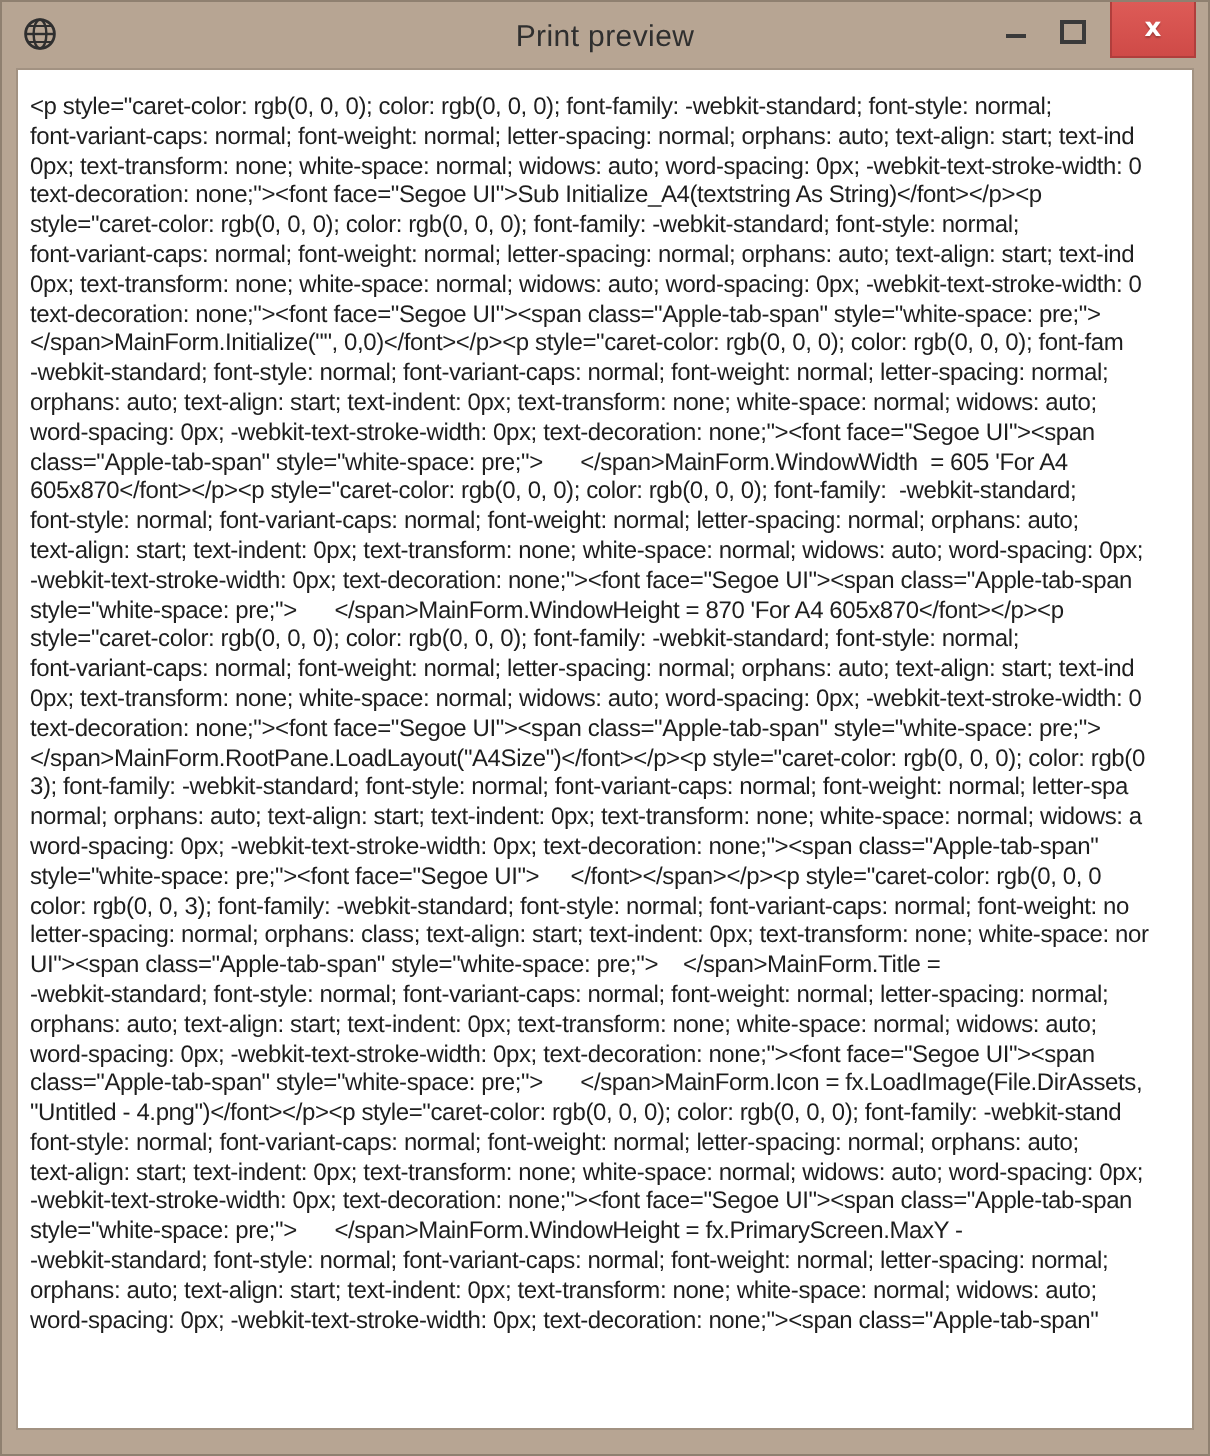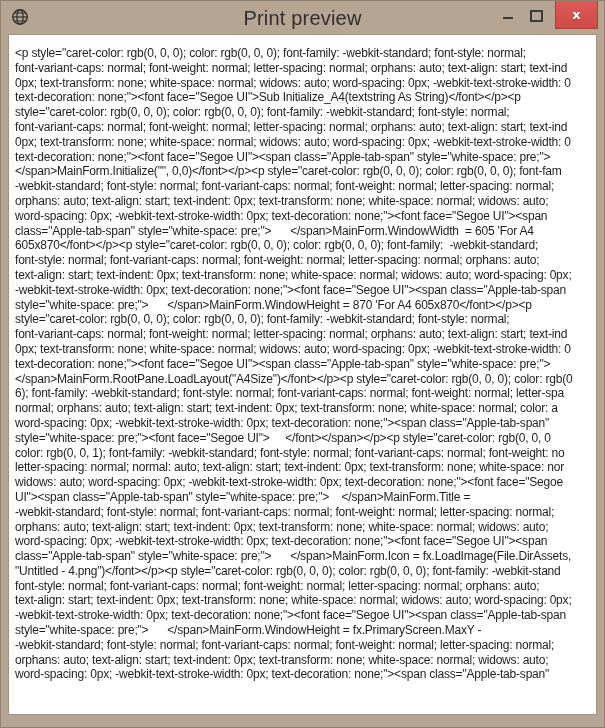--- a/index.html
+++ b/index.html
@@ -16,21 +16,21 @@
   }
   .titlebar{
     position:absolute;left:0;top:0;right:0;height:33px;
     display:flex;align-items:center;
   }
   .win-icon{
     position:absolute;left:10px;top:7px;width:18px;height:18px;
   }
   .title{
     width:100%;text-align:center;
-    font-size:20px;color:#2f2f2f;
+    font-size:15px;color:#2f2f2f;
     padding-top:2px;
     letter-spacing:0.2px;
   }
   .caption-buttons{
     position:absolute;right:6px;top:0;height:29px;
     display:flex;align-items:stretch;
   }
   .cap-btn{
     width:29px;height:29px;
     display:flex;align-items:center;justify-content:center;
@@ -120,27 +120,26 @@
         <div class="code-line">605x870&lt;/font&gt;&lt;/p&gt;&lt;p style="caret-color: rgb(0, 0, 0); color: rgb(0, 0, 0); font-family:  -webkit-standard;</div>
         <div class="code-line">font-style: normal; font-variant-caps: normal; font-weight: normal; letter-spacing: normal; orphans: auto;</div>
         <div class="code-line">text-align: start; text-indent: 0px; text-transform: none; white-space: normal; widows: auto; word-spacing: 0px;</div>
         <div class="code-line">-webkit-text-stroke-width: 0px; text-decoration: none;"&gt;&lt;font face="Segoe UI"&gt;&lt;span class="Apple-tab-span</div>
         <div class="code-line">style="white-space: pre;"&gt;      &lt;/span&gt;MainForm.WindowHeight = 870 'For A4 605x870&lt;/font&gt;&lt;/p&gt;&lt;p</div>
         <div class="code-line">style="caret-color: rgb(0, 0, 0); color: rgb(0, 0, 0); font-family: -webkit-standard; font-style: normal;</div>
         <div class="code-line">font-variant-caps: normal; font-weight: normal; letter-spacing: normal; orphans: auto; text-align: start; text-ind</div>
         <div class="code-line">0px; text-transform: none; white-space: normal; widows: auto; word-spacing: 0px; -webkit-text-stroke-width: 0</div>
         <div class="code-line">text-decoration: none;"&gt;&lt;font face="Segoe UI"&gt;&lt;span class="Apple-tab-span" style="white-space: pre;"&gt;</div>
         <div class="code-line">&lt;/span&gt;MainForm.RootPane.LoadLayout("A4Size")&lt;/font&gt;&lt;/p&gt;&lt;p style="caret-color: rgb(0, 0, 0); color: rgb(0</div>
-        <div class="code-line">6); font-family: -webkit-standard; font-style: normal; font-variant-caps: normal; font-weight: normal; letter-spa</div>
-        <div class="code-line">normal; orphans: auto; text-align: start; text-indent: 0px; text-transform: none; white-space: normal; color: a</div>
+        <div class="code-line">3); font-family: -webkit-standard; font-style: normal; font-variant-caps: normal; font-weight: normal; letter-spa</div>
+        <div class="code-line">normal; orphans: auto; text-align: start; text-indent: 0px; text-transform: none; white-space: normal; widows: a</div>
         <div class="code-line">word-spacing: 0px; -webkit-text-stroke-width: 0px; text-decoration: none;"&gt;&lt;span class="Apple-tab-span"</div>
         <div class="code-line">style="white-space: pre;"&gt;&lt;font face="Segoe UI"&gt;     &lt;/font&gt;&lt;/span&gt;&lt;/p&gt;&lt;p style="caret-color: rgb(0, 0, 0</div>
-        <div class="code-line">color: rgb(0, 0, 1); font-family: -webkit-standard; font-style: normal; font-variant-caps: normal; font-weight: no</div>
-        <div class="code-line">letter-spacing: normal; normal: auto; text-align: start; text-indent: 0px; text-transform: none; white-space: nor</div>
-        <div class="code-line">widows: auto; word-spacing: 0px; -webkit-text-stroke-width: 0px; text-decoration: none;"&gt;&lt;font face="Segoe</div>
+        <div class="code-line">color: rgb(0, 0, 3); font-family: -webkit-standard; font-style: normal; font-variant-caps: normal; font-weight: no</div>
+        <div class="code-line">letter-spacing: normal; orphans: class; text-align: start; text-indent: 0px; text-transform: none; white-space: nor</div>
         <div class="code-line">UI"&gt;&lt;span class="Apple-tab-span" style="white-space: pre;"&gt;    &lt;/span&gt;MainForm.Title =</div>
         <div class="code-line">-webkit-standard; font-style: normal; font-variant-caps: normal; font-weight: normal; letter-spacing: normal;</div>
         <div class="code-line">orphans: auto; text-align: start; text-indent: 0px; text-transform: none; white-space: normal; widows: auto;</div>
         <div class="code-line">word-spacing: 0px; -webkit-text-stroke-width: 0px; text-decoration: none;"&gt;&lt;font face="Segoe UI"&gt;&lt;span</div>
         <div class="code-line">class="Apple-tab-span" style="white-space: pre;"&gt;      &lt;/span&gt;MainForm.Icon = fx.LoadImage(File.DirAssets,</div>
         <div class="code-line">"Untitled - 4.png")&lt;/font&gt;&lt;/p&gt;&lt;p style="caret-color: rgb(0, 0, 0); color: rgb(0, 0, 0); font-family: -webkit-stand</div>
         <div class="code-line">font-style: normal; font-variant-caps: normal; font-weight: normal; letter-spacing: normal; orphans: auto;</div>
         <div class="code-line">text-align: start; text-indent: 0px; text-transform: none; white-space: normal; widows: auto; word-spacing: 0px;</div>
         <div class="code-line">-webkit-text-stroke-width: 0px; text-decoration: none;"&gt;&lt;font face="Segoe UI"&gt;&lt;span class="Apple-tab-span</div>
         <div class="code-line">style="white-space: pre;"&gt;      &lt;/span&gt;MainForm.WindowHeight = fx.PrimaryScreen.MaxY -</div>

